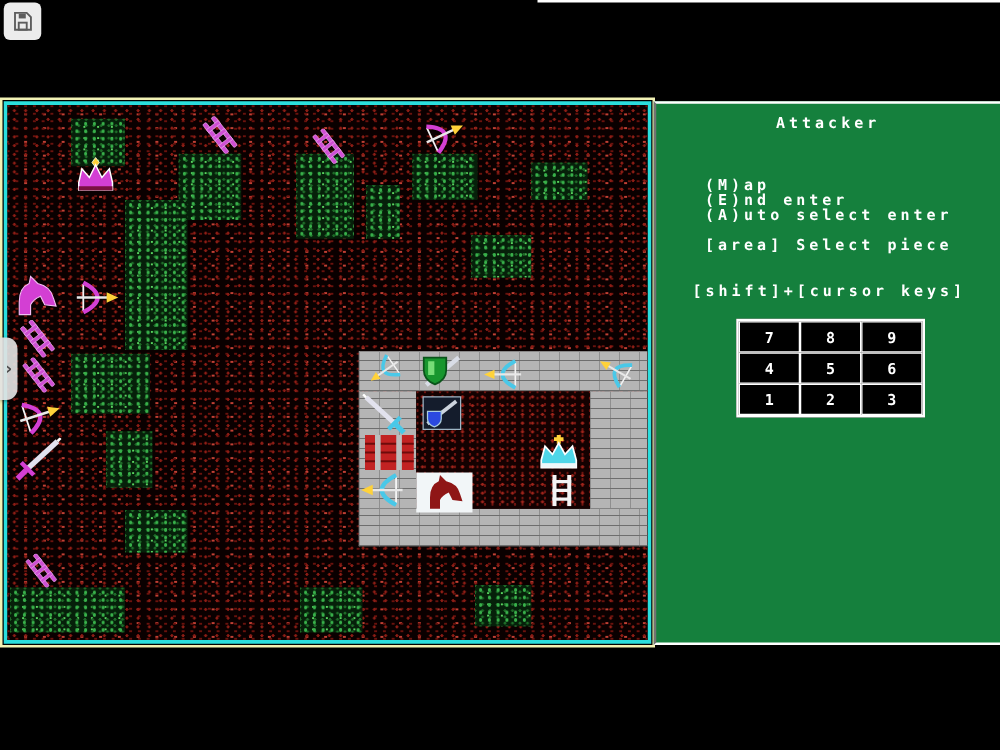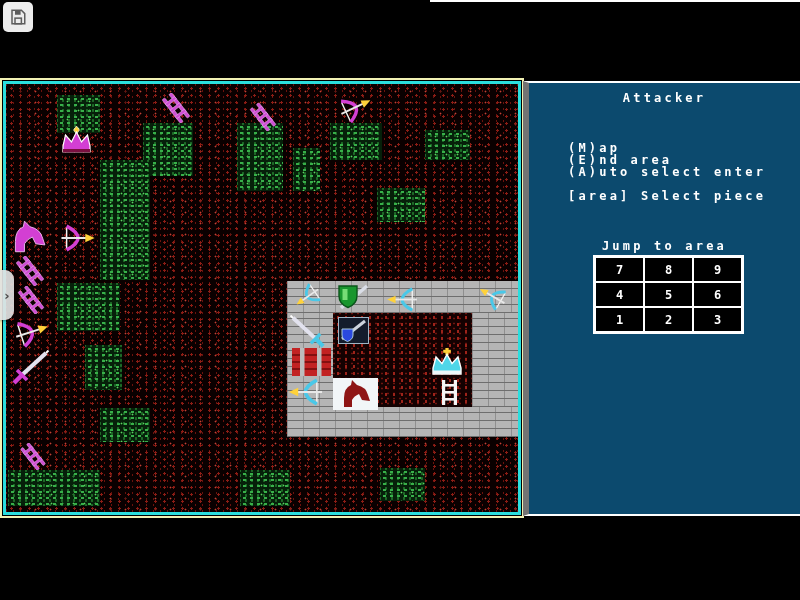--- a/index.html
+++ b/index.html
@@ -50,22 +50,22 @@
   .spr{position:absolute;overflow:visible}
 
   
   #drawer{position:absolute;left:0;top:270px;width:14px;height:50px;
     background:rgba(226,226,226,.92);border:none;border-radius:0 9px 9px 0;
     display:flex;align-items:center;justify-content:center;
     color:#4a4a4a;font:bold 13px "DejaVu Sans",sans-serif;cursor:pointer;
     box-shadow:0 1px 3px rgba(0,0,0,.4)}
 
   
-  #panel{position:absolute;left:523px;top:81px;width:277px;height:435px;background:#0c4a6e;
-    border-left:6px solid #737373;border-top:2px solid #fff;border-bottom:2px solid #fff;color:#fff}
+  #panel{position:absolute;left:523px;top:81px;width:277px;height:435px;background:#15803d;
+    border-left:2px solid #737373;border-top:2px solid #fff;border-bottom:2px solid #fff;color:#fff}
   .ptext{position:absolute;font-weight:bold;font-size:12px;letter-spacing:3.2px;
     white-space:pre;color:#fff}
   .pcenter{left:0;right:0;text-align:center}
 
   #jump-grid{position:absolute;left:64px;top:172px;border:2px solid #fff;
     display:grid;grid-template-columns:repeat(3,49px);grid-auto-rows:25px;background:#000}
   .jcell{border:1px solid #fff;display:flex;align-items:center;justify-content:center;
     font-weight:bold;font-size:12px;letter-spacing:0;color:#fff}
 </style>
 </head>
@@ -230,24 +230,24 @@
  </div>
 </div>
 
 <button id="drawer">
   <span>›</span>
 </button>
 
 <div id="panel">
   <div class="ptext pcenter" style="top:8px">Attacker</div>
   <div class="ptext" style="left:39px;top:58px">(M)ap</div>
-  <div class="ptext" style="left:39px;top:70px">(E)nd area</div>
+  <div class="ptext" style="left:39px;top:70px">(E)nd enter</div>
   <div class="ptext" style="left:39px;top:82px">(A)uto select enter</div>
   <div class="ptext" style="left:39px;top:106px">[area] Select piece</div>
-  <div class="ptext pcenter" style="top:156px">Jump to area</div>
+  <div class="ptext" style="left:29px;top:143px">[shift]+[cursor keys]</div>
 
   <div id="jump-grid">
     <div class="jcell">7</div>
     <div class="jcell">8</div>
     <div class="jcell">9</div>
     <div class="jcell">4</div>
     <div class="jcell">5</div>
     <div class="jcell">6</div>
     <div class="jcell">1</div>
     <div class="jcell">2</div>

